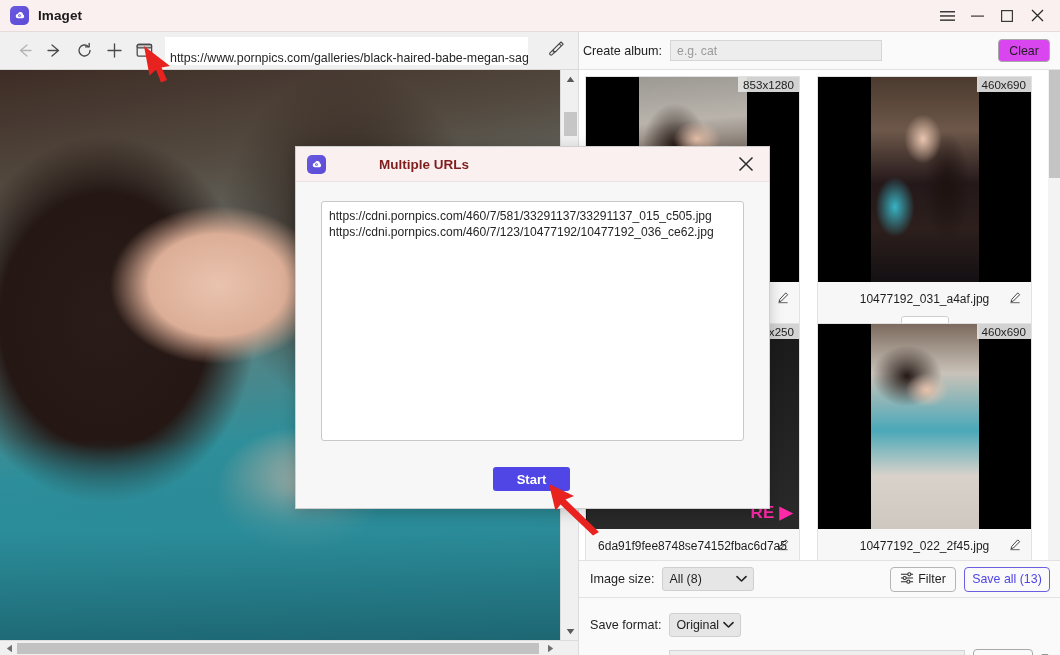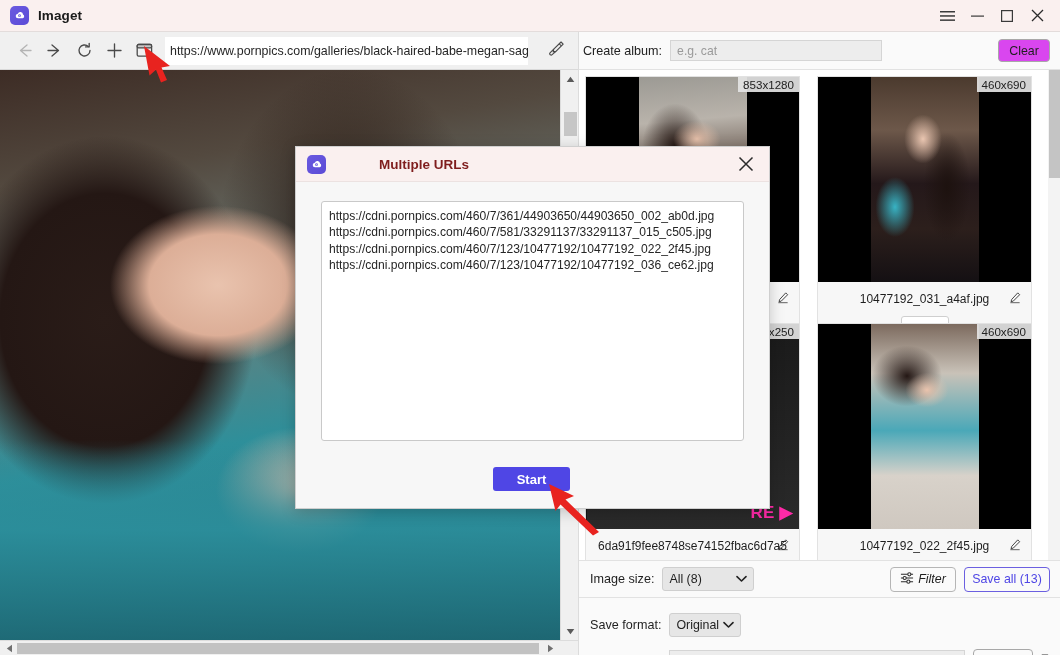--- a/index.html
+++ b/index.html
@@ -41,21 +41,21 @@
     border-bottom: 1px solid #d9d9d9;
   }
   .tb-icon {
     width: 30px; height: 30px; display: flex; align-items: center; justify-content: center;
     color: #4a4a4a; flex: 0 0 auto;
   }
   .tb-icon.first { margin-left: 9px; }
   .tb-icon.disabled { color: #b4b4b4; }
   .urlbar {
     flex: 1 1 auto; height: 28px; background: #ffffff; border: none;
-    margin-left: 6px; margin-right: 6px; display: flex; align-items: center;
+    margin-left: 6px; margin-right: 6px; display: flex; align-items: flex-end;
     overflow: hidden;
   }
   .urlbar span {
     font-size: 12.4px; color: #262626; white-space: nowrap;
     padding-left: 5px;
   }
   .tb-right { width: 44px; display: flex; align-items: center; justify-content: center; }
 
   
   .viewport {
@@ -195,21 +195,21 @@
   .select {
     margin-left: 8px; height: 24px; background: #e6e6e6; border: 1px solid #cfcfcf;
     border-radius: 3px; display: flex; align-items: center; padding: 0 6px;
     font-size: 12.4px; color: #1f1f1f;
   }
   .select.size { width: 92px; justify-content: space-between; }
   .select.fmt  { width: 72px; justify-content: space-between; }
   .filter-btn {
     margin-left: auto; width: 66px; height: 25px; border: 1px solid #b5b5b5;
     border-radius: 4px; background: #fafafa; display: flex; align-items: center;
-    justify-content: center; gap: 4px; font-size: 12.4px; color: #1f1f1f; font-style: italic;
+    justify-content: center; gap: 4px; font-size: 12.4px; color: #1f1f1f;
   }
   .saveall-btn {
     margin-left: 8px; margin-right: 11px; width: 86px; height: 25px;
     border: 1px solid #6b5fe0; border-radius: 4px; background: #fafafa;
     display: flex; align-items: center; justify-content: center;
     font-size: 12.4px; color: #4f46e5;
   }
 
   .fmtrow {
     position: absolute; left: 0; top: 578px; width: 482px; height: 30px;
@@ -540,23 +540,21 @@
       </div>
       <div class="modal-title">Multiple URLs</div>
       <div class="modal-close">
         <svg width="16" height="16" viewBox="0 0 16 16">
             <path d="M1.5 1.5 L14.5 14.5 M14.5 1.5 L1.5 14.5" stroke="#2b2b2b" stroke-width="1.5" fill="none"></path>
           </svg>
       </div>
     </div>
 
     <div class="urlbox">
-      <div class="line">https://cdni.pornpics.com/460/7/361/44903650/44903650_002_ab0d.jpg</div>
       <div class="line">https://cdni.pornpics.com/460/7/581/33291137/33291137_015_c505.jpg</div>
-      <div class="line">https://cdni.pornpics.com/460/7/123/10477192/10477192_022_2f45.jpg</div>
       <div class="line">https://cdni.pornpics.com/460/7/123/10477192/10477192_036_ce62.jpg</div>
     </div>
 
     <div class="start-btn">Start</div>
   </div>
 
   <div class="arrow arrow-tb">
     <svg width="48" height="40" viewBox="0 0 48 40">
       <path d="M4 2 L30 22 L21.5 23.5 L27 36 L21 38.5 L16 25.8 L9.5 31.5 Z" fill="#e8231f"></path>
     </svg>

